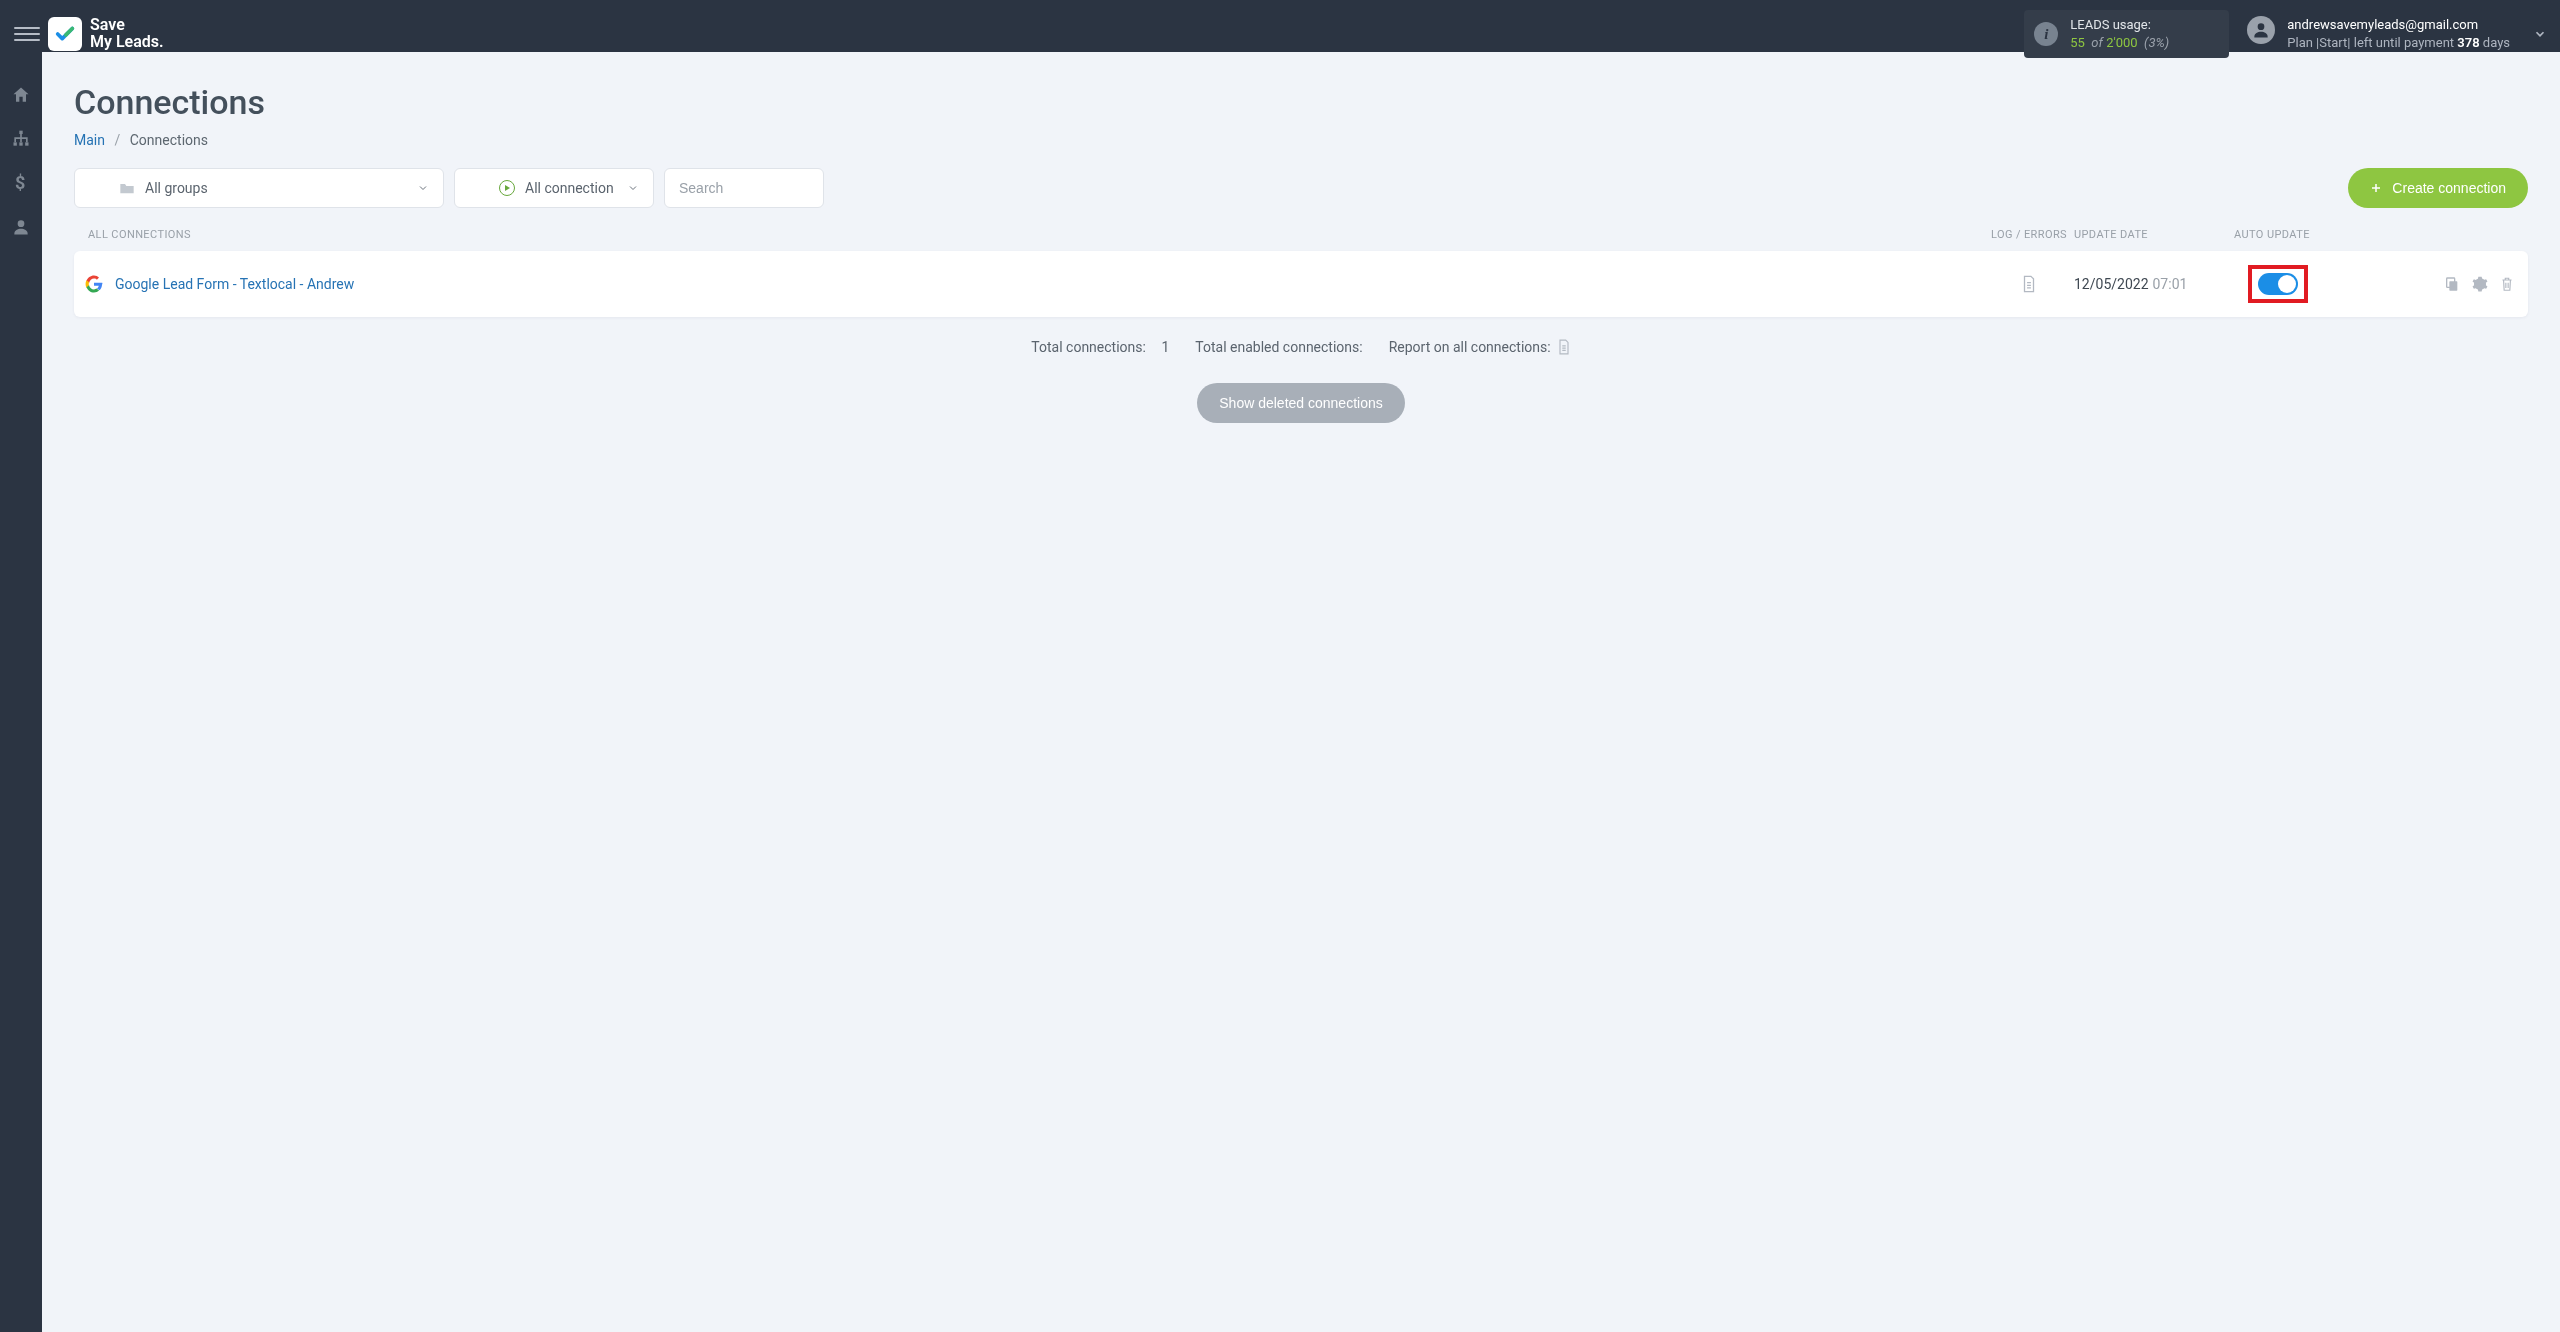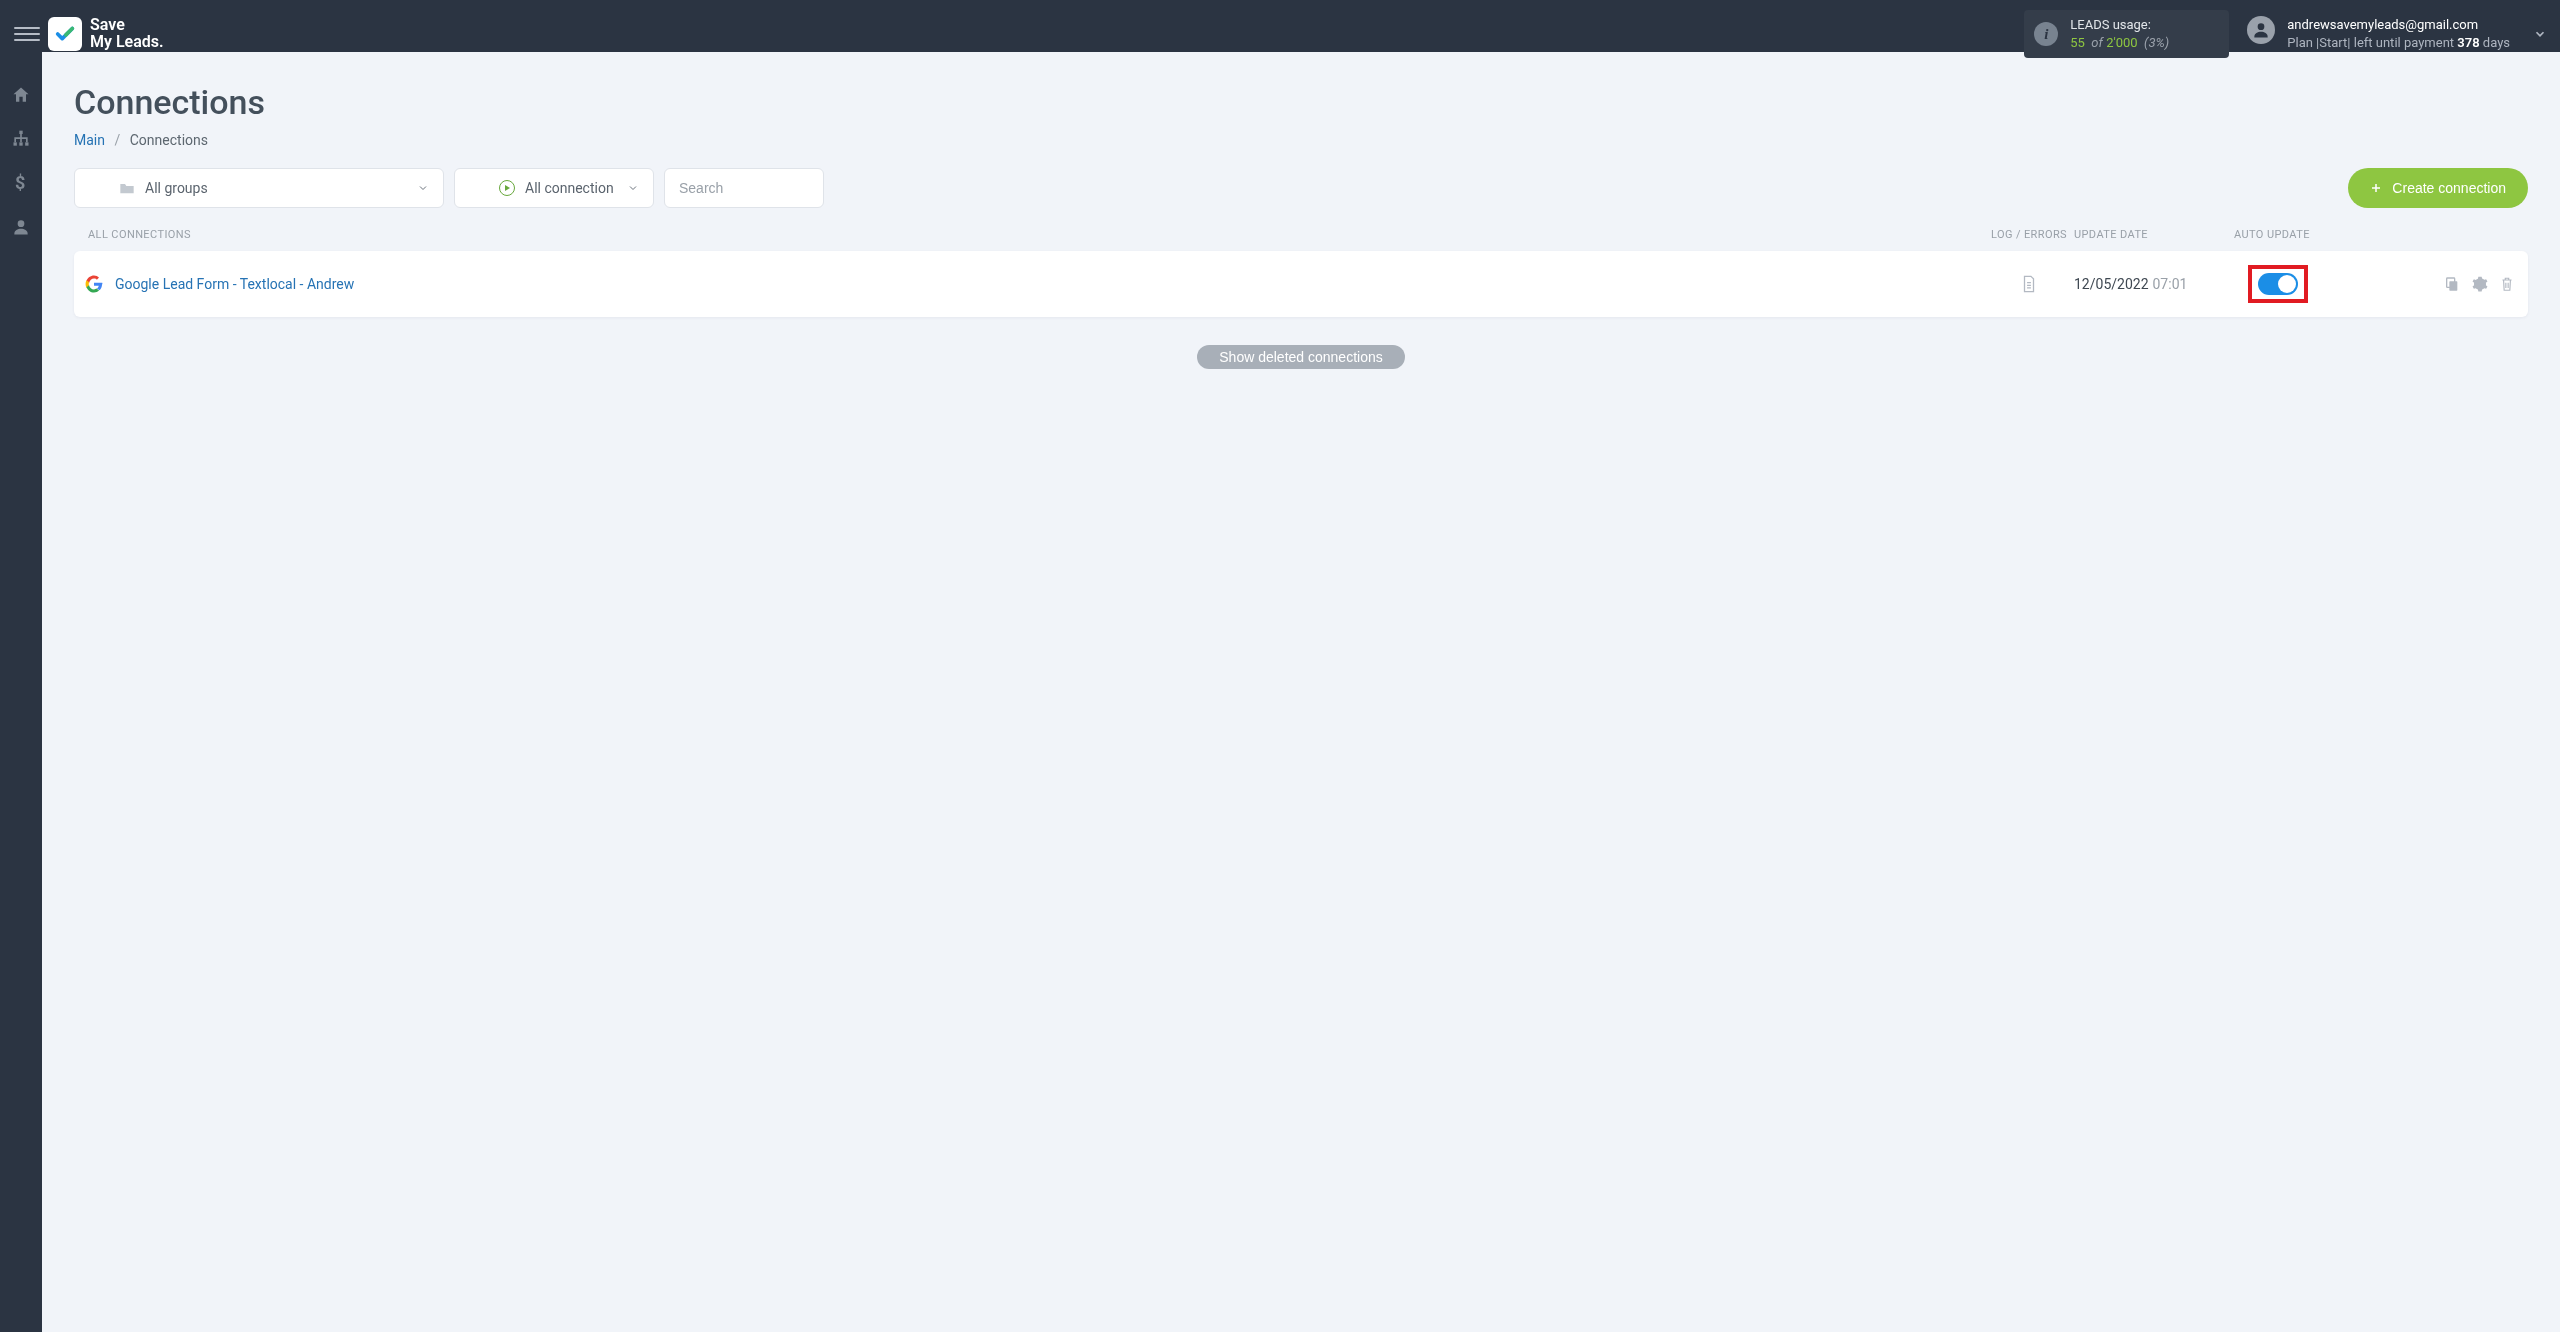--- a/index.html
+++ b/index.html
@@ -167,21 +167,21 @@
     }
     .actions-cell { display:flex; gap:12px; justify-content:flex-end; color:#b3b9c2; }
     .summary-row {
       display:flex; gap:26px; justify-content:center; align-items:center;
       margin-top: 22px; font-size:14px; color:#5b646e;
     }
     .summary-item { display:flex; align-items:center; gap:6px; }
     .show-deleted-wrap { display:flex; justify-content:center; margin-top: 28px; }
     .show-deleted-btn {
       background:#a8afb8; color:#fff; border:none; border-radius:20px;
-      height:24px; padding:0 22px; font-size:14px; cursor:pointer;
+      height:40px; padding:0 22px; font-size:14px; cursor:pointer;
     }
     
     svg { display:block; }
   </style>
 </head>
 <body>
 
 <div class="app">
 
   <div class="topbar">
@@ -367,19 +367,36 @@
             </span>
             <span class="trash-icon">
               <svg width="14" height="16" viewBox="0 0 24 28" fill="none" stroke="currentColor" stroke-width="2">
                   <path d="M4 7h16M9 7V4h6v3M6 7l1 18h10l1-18M10 12v9M14 12v9"></path>
                 </svg>
             </span>
           </div>
         </div>
       </div>
 
+      <div class="summary-row">
+        <div class="summary-item">
+          <span>Total connections:</span>&nbsp;<span>1</span>
+        </div>
+        <div class="summary-item">
+          <span>Total enabled connections:</span>
+        </div>
+        <div class="summary-item">
+          <span>Report on all connections:</span>
+          <span class="log-icon">
+            <svg width="14" height="16" viewBox="0 0 24 28" fill="none" stroke="currentColor" stroke-width="2">
+              <path d="M5 2h10l4 4v20H5z"></path>
+                <path d="M9 12h6M9 16h6M9 20h6"></path>
+            </svg>
+          </span>
+        </div>
+      </div>
 
       <div class="show-deleted-wrap">
         <button class="show-deleted-btn">Show deleted connections</button>
       </div>
     </div>
   </div>
 </div>
 
 </body></html>

